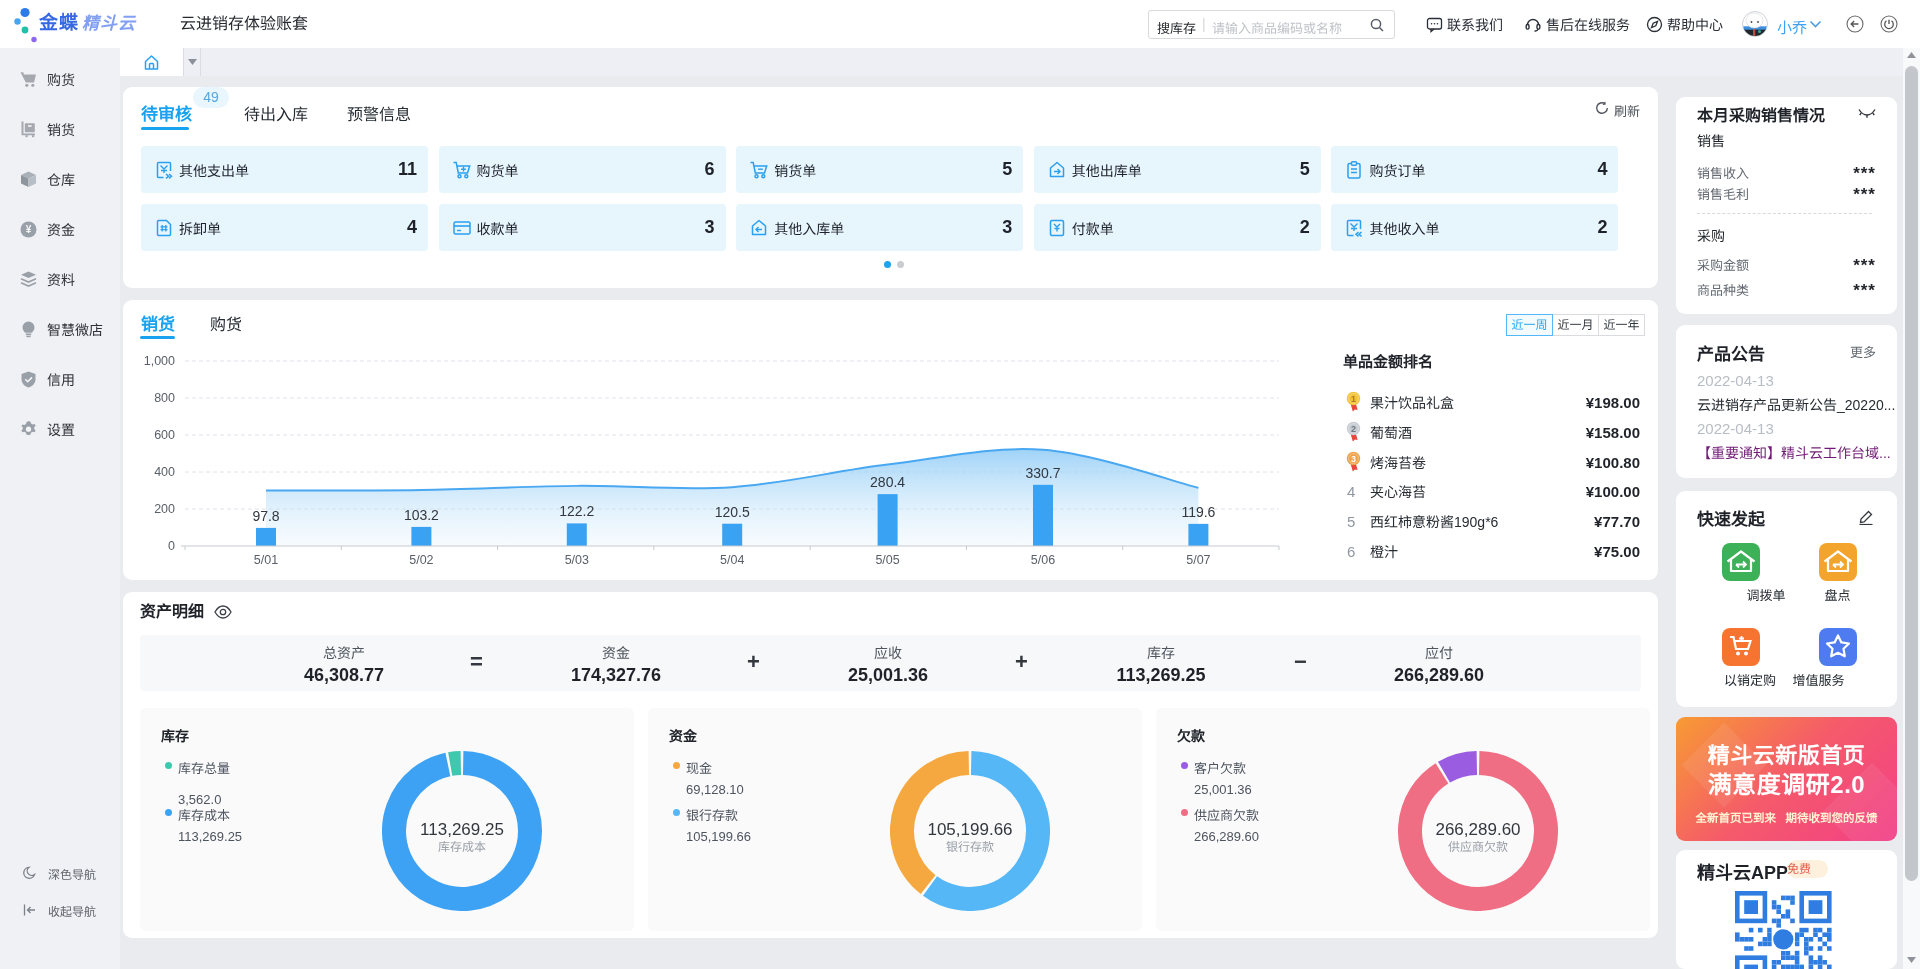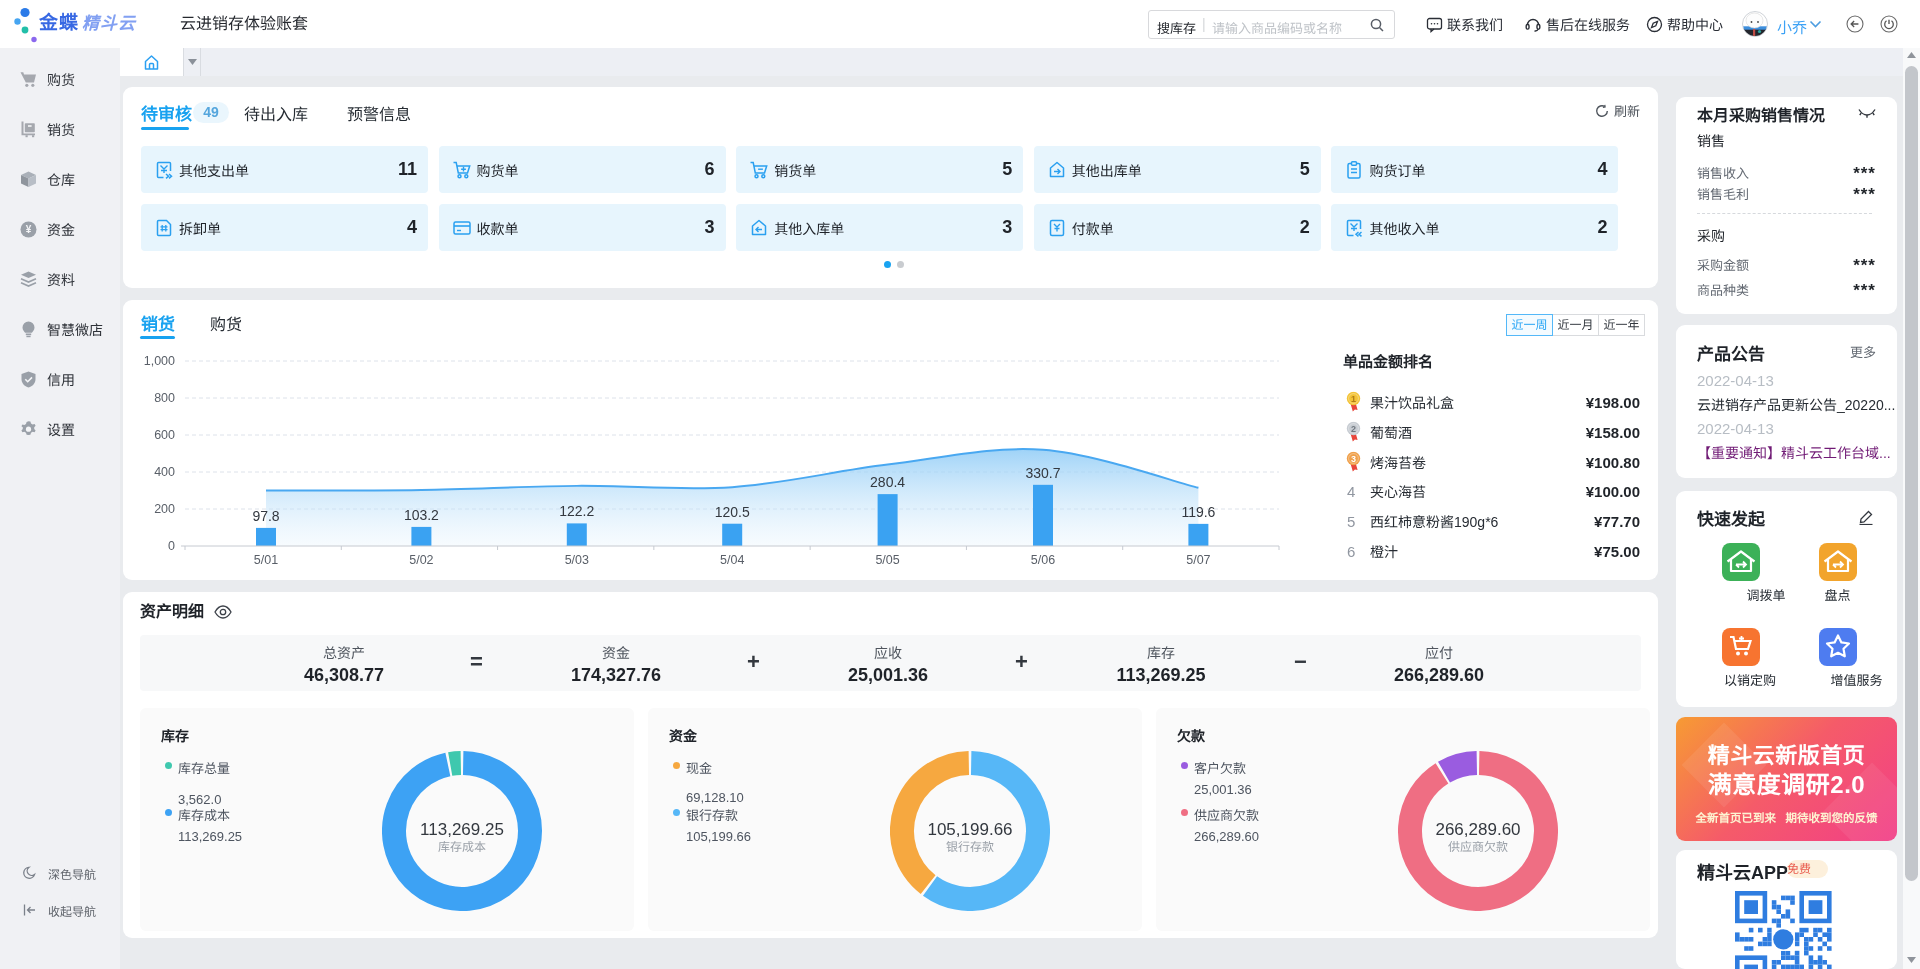--- a/index.html
+++ b/index.html
@@ -24,21 +24,21 @@
   .snav svg { flex:0 0 auto; }
   .sbottom { position:absolute; left:0; width:120px; height:26px; display:flex; align-items:center; padding-left:23px; gap:11px; font-size:12px; color:#5f646b; }
   
   .card { position:absolute; background:#fff; border-radius:9px; }
   #card1 { left:123px; top:87px; width:1535px; height:201px; }
   #card2 { left:123px; top:300px; width:1535px; height:280px; }
   #card3 { left:123px; top:592px; width:1535px; height:346px; }
   
   .c1tab-active { position:absolute; top:13px; font-size:17px; font-weight:bold; color:#18a2f0; }
   .c1tab { position:absolute; top:14px; font-size:16px; color:#262c33; }
-  .badge49 { position:absolute; left:70px; top:15px; width:36px; height:21px; background:#eaf6fd; border-radius:11px; font-size:14px; color:#55a6dd; text-align:center; line-height:21px;font-weight:bold; }
+  .badge49 { position:absolute; left:70px; top:0; width:36px; height:21px; background:#eaf6fd; border-radius:11px; font-size:14px; color:#55a6dd; text-align:center; line-height:21px; }
   .tile { position:absolute; width:287px; height:47px; background:#e7f5fd; border-radius:4px; display:flex; align-items:center; }
   .tile .ticon { margin-left:13px; width:20px; height:20px; }
   .tile .tlabel { margin-left:5px; font-size:14px; color:#1f2329; }
   .tile .tnum { position:absolute; right:11px; font-size:18px; font-weight:bold; color:#1f2329; }
   .pgdot { position:absolute; top:174px; width:7px; height:7px; border-radius:50%; }
   
   .rk-row { position:absolute; left:1220px; width:297px; height:30px; }
   .rk-name { position:absolute; left:27px; top:50%; transform:translateY(-50%); font-size:14px; color:#272c33; }
   .rk-price { position:absolute; right:0; top:50%; transform:translateY(-50%); font-size:15px; font-weight:bold; color:#1f2329; }
   .rk-num { position:absolute; left:4px; top:50%; transform:translateY(-50%); font-size:15px; color:#9096a0; }
@@ -234,21 +234,21 @@
       <span>收起导航</span>
     </div>
 </div>
 
 <div class="card" id="card1">
   <span class="c1tab-active" style="left:18px">待审核</span>
   <div style="position:absolute;left:18px;top:40px;width:48px;height:3px;background:#18a2f0;border-radius:2px"></div>
   <div class="badge49">49</div>
   <span class="c1tab" style="left:121px">待出入库</span>
   <span class="c1tab" style="left:224px">预警信息</span>
-  <div class="abs" style="right:18px;top:14px;font-size:13px;color:#4e545c;display:flex;align-items:center;gap:5px">
+  <div class="abs" style="right:18px;top:14px;font-size:13px;color:#4e545c;display:flex;gap:5px">
     <svg width="14" height="14" viewBox="0 0 14 14" fill="none" stroke="#4e545c" stroke-width="1.4">
         <path d="M12.3 7 A5.3 5.3 0 1 1 9.8 2.5"></path>
         <path d="M9.8 0.8 L10.1 3 L7.9 3.3" stroke-width="1.2"></path>
       </svg>刷新
   </div>
   <div id="tiles">
       <div class="tile" style="left:18px;top:59px">
         <div class="ticon"><svg viewBox="0 0 20 20" fill="none" stroke="#2aa0f0" stroke-width="1.5">
             <path d="M16.5 11 L16.5 3.5 Q16.5 2.5 15.5 2.5 L4.5 2.5 Q3.5 2.5 3.5 3.5 L3.5 16.5 Q3.5 17.5 4.5 17.5 L9.5 17.5"></path>
             <path d="M6.5 5.5 L10 9 L13.5 5.5 M10 9 L10 13 M7 10.5 L13 10.5" stroke-width="1.4"></path>
@@ -491,21 +491,21 @@
         <div class="lg" style="top:97px"><span class="lgdot" style="background:#3da2f4"></span><span style="margin-left:13px">库存成本</span><div style="margin-left:13px;margin-top:5px">113,269.25</div></div>
         <svg style="position:absolute;left:242px;top:43px" width="160" height="160" viewBox="0 0 160 160">
           <path d="M81.18676363773528,12.010356729365398 A68,68 0 1 1 65.86200502439233,13.485963150101227" fill="none" stroke="#3da2f4" stroke-width="24"></path>
           <path d="M68.19192391864867,13.033072795169858 A68,68 0 0 1 78.81323636226466,12.010356729365398" fill="none" stroke="#3fc8ae" stroke-width="24"></path>
         </svg>
         <div style="position:absolute;left:242px;top:112px;width:160px;text-align:center;font-size:17px;color:#33383f">113,269.25</div>
         <div style="position:absolute;left:242px;top:129px;width:160px;text-align:center;font-size:12px;color:#9aa0a8">库存成本</div>
       </div>
       <div class="apanel" style="left:525px">
         <h4>资金</h4>
-        <div class="lg" style="top:50px"><span class="lgdot" style="background:#f6a840"></span><span style="margin-left:13px">现金</span><div style="margin-left:13px;margin-top:13px">69,128.10</div></div>
+        <div class="lg" style="top:50px"><span class="lgdot" style="background:#f6a840"></span><span style="margin-left:13px">现金</span><div style="margin-left:13px;margin-top:5px">69,128.10</div></div>
         <div class="lg" style="top:97px"><span class="lgdot" style="background:#56b7f7"></span><span style="margin-left:13px">银行存款</span><div style="margin-left:13px;margin-top:5px">105,199.66</div></div>
         <svg style="position:absolute;left:242px;top:43px" width="160" height="160" viewBox="0 0 160 160">
           <path d="M81.18676363773528,12.010356729365398 A68,68 0 1 1 40.03060284411183,135.01315561749644" fill="none" stroke="#56b7f7" stroke-width="24"></path>
           <path d="M38.13501967785527,133.5847312452571 A68,68 0 0 1 78.81323636226466,12.010356729365398" fill="none" stroke="#f6a840" stroke-width="24"></path>
         </svg>
         <div style="position:absolute;left:242px;top:112px;width:160px;text-align:center;font-size:17px;color:#33383f">105,199.66</div>
         <div style="position:absolute;left:242px;top:129px;width:160px;text-align:center;font-size:12px;color:#9aa0a8">银行存款</div>
       </div>
       <div class="apanel" style="left:1033px">
         <h4>欠款</h4>
@@ -573,21 +573,21 @@
         <path d="M8 9 H11.5 L14 21 H26 L28.5 13 H13" fill="none" stroke="#fff" stroke-width="2.2"></path>
         <circle cx="16" cy="25.5" r="2" fill="#fff"></circle>
         <circle cx="24" cy="25.5" r="2" fill="#fff"></circle>
         <path d="M19.5 8 L19.5 13 M17 10.5 L22 10.5" stroke="#fff" stroke-width="1.8"></path>
       </svg>
       <div style="position:absolute;left:10px;top:179px;width:90px;text-align:right;font-size:13px;color:#262c33">以销定购</div>
       <svg style="position:absolute;left:143px;top:137px" width="38" height="38" viewBox="0 0 38 38">
         <rect x="0" y="0" width="38" height="38" rx="8" fill="#4e7cf0"></rect>
         <path d="M19 7.5 L22.4 14.4 L30 15.5 L24.5 20.8 L25.8 28.3 L19 24.8 L12.2 28.3 L13.5 20.8 L8 15.5 L15.6 14.4 Z" fill="none" stroke="#fff" stroke-width="2.2" stroke-linejoin="round"></path>
       </svg>
-      <div style="position:absolute;left:116.5px;top:179px;width:90px;text-align:right;font-size:13px;color:#262c33">增值服务</div>
+      <div style="position:absolute;left:116.5px;top:179px;width:90px;text-align:left;font-size:13px;color:#262c33">增值服务</div>
     </div>
 </div>
 
 <div class="abs" id="banner" style="left:1676px;top:717px;width:221px;height:124px;border-radius:9px;overflow:hidden;background:linear-gradient(135deg,#f79b33 0%,#f55b69 48%,#f23e88 100%)">
   <div style="position:absolute;left:18px;top:18px;width:60px;height:60px;background:rgba(255,255,255,0.08);transform:rotate(45deg)"></div>
   <div style="position:absolute;right:-10px;top:60px;width:70px;height:70px;background:rgba(255,255,255,0.07);transform:rotate(45deg)"></div>
   <div style="position:absolute;left:0;top:20px;width:221px;text-align:center;font-size:22px;font-weight:bold;color:#fff;letter-spacing:0.5px">精斗云新版首页</div>
   <div style="position:absolute;left:0;top:48px;width:221px;text-align:center;font-size:24px;font-weight:bold;color:#fff;letter-spacing:0.5px">满意度调研2.0</div>
   <div style="position:absolute;left:0;top:92px;width:221px;text-align:center;font-size:11.5px;font-weight:bold;color:#fdf3d2">全新首页已到来&nbsp;&nbsp;&nbsp;期待收到您的反馈</div>
 </div>

